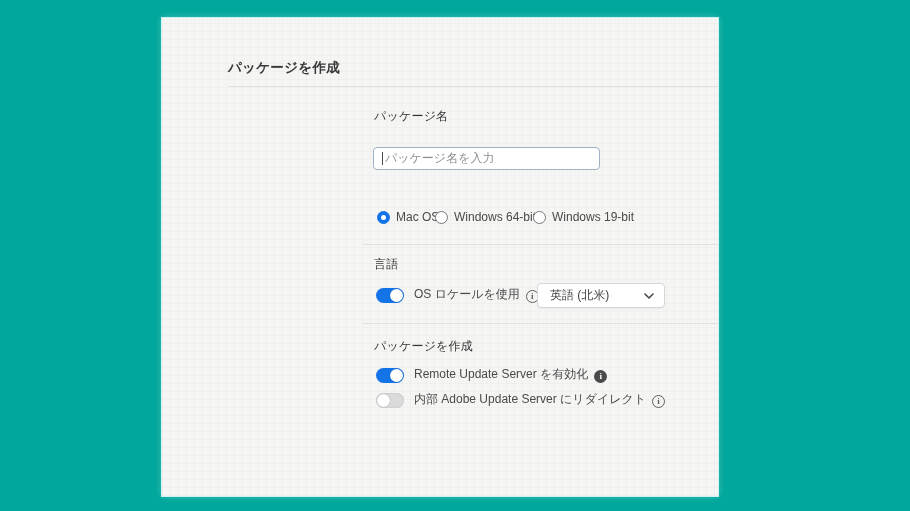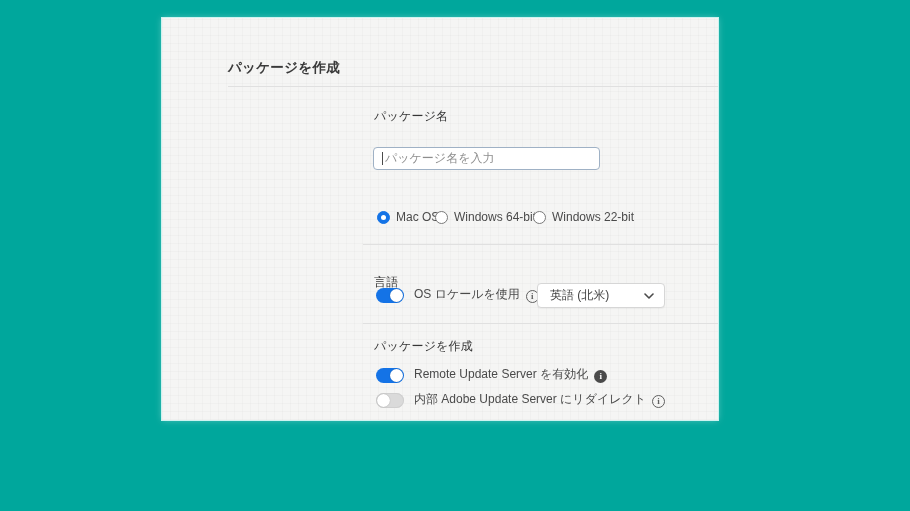--- a/index.html
+++ b/index.html
@@ -5,21 +5,21 @@
   * { margin:0; padding:0; box-sizing:border-box; }
   html,body { width:910px; height:511px; }
   body {
     font-family: "Liberation Sans", "DejaVu Sans", sans-serif;
     background:#00a79c;
     position:relative;
     overflow:hidden;
   }
   .stage { position:absolute; inset:0; }
   .panel {
-    position:absolute; left:162px; top:18px; width:556px; height:402px;
+    position:absolute; left:162px; top:18px; width:556px; height:478px;
     background-color:#f5f5f4;
     background-image:
       repeating-linear-gradient(0deg, rgba(0,0,0,0.02) 0 1px, transparent 1px 8px),
       repeating-linear-gradient(90deg, rgba(0,0,0,0.02) 0 1px, transparent 1px 8px);
     box-shadow: 0 0 0 1px rgba(214,247,243,0.95), 0 0 7px rgba(255,255,255,0.35);
   }
   .page-title {
     position:absolute; left:66px; top:41px;
     font-size:13.5px; font-weight:bold; color:#3a3a3a; letter-spacing:0.3px;
   }
@@ -27,21 +27,21 @@
   .divider.d1 { left:66px; top:68px; }
   .divider.d2 { left:201px; top:226px; }
   .divider.d3 { left:201px; top:305px; }
 
   .field-label {
     position:absolute; left:212px;
     font-size:12px; font-weight:normal; color:#353535; letter-spacing:0.2px;
   }
   .lbl-pkg { top:90px; }
   .lbl-platform { top:163px; }
-  .lbl-lang { top:256px;text-align:right; }
+  .lbl-lang { top:238px;text-align:right; }
   .lbl-mgmt { top:320px; }
 
   .text-input {
     position:absolute; left:211px; top:117px; width:227px; height:23px;
     background:#ffffff; border:1px solid #9fb1c5; border-radius:4px;
     display:flex; align-items:center; padding:0 8px; gap:2px;margin-top:12px;
   }
   .caret { width:1px; height:13px; background:#4a4a4a; }
   .placeholder { font-size:12px; color:#8e8e8e; white-space:nowrap; }
 
@@ -111,21 +111,21 @@
     <div class="radio-item r0">
       <span class="radio selected"></span>
       <span class="radio-label">Mac OS</span>
     </div>
     <div class="radio-item r1">
       <span class="radio"></span>
       <span class="radio-label">Windows 64-bit</span>
     </div>
     <div class="radio-item r2">
       <span class="radio"></span>
-      <span class="radio-label">Windows 22-bit</span>
+      <span class="radio-label">Windows 19-bit</span>
     </div>
 
     <div class="divider d2"></div>
     <div class="field-label lbl-lang">言語</div>
 
     <div class="row row-lang">
       <span class="toggle on">
           <span class="knob"></span>
         </span>
       <span class="row-text">OS ロケールを使用</span>

